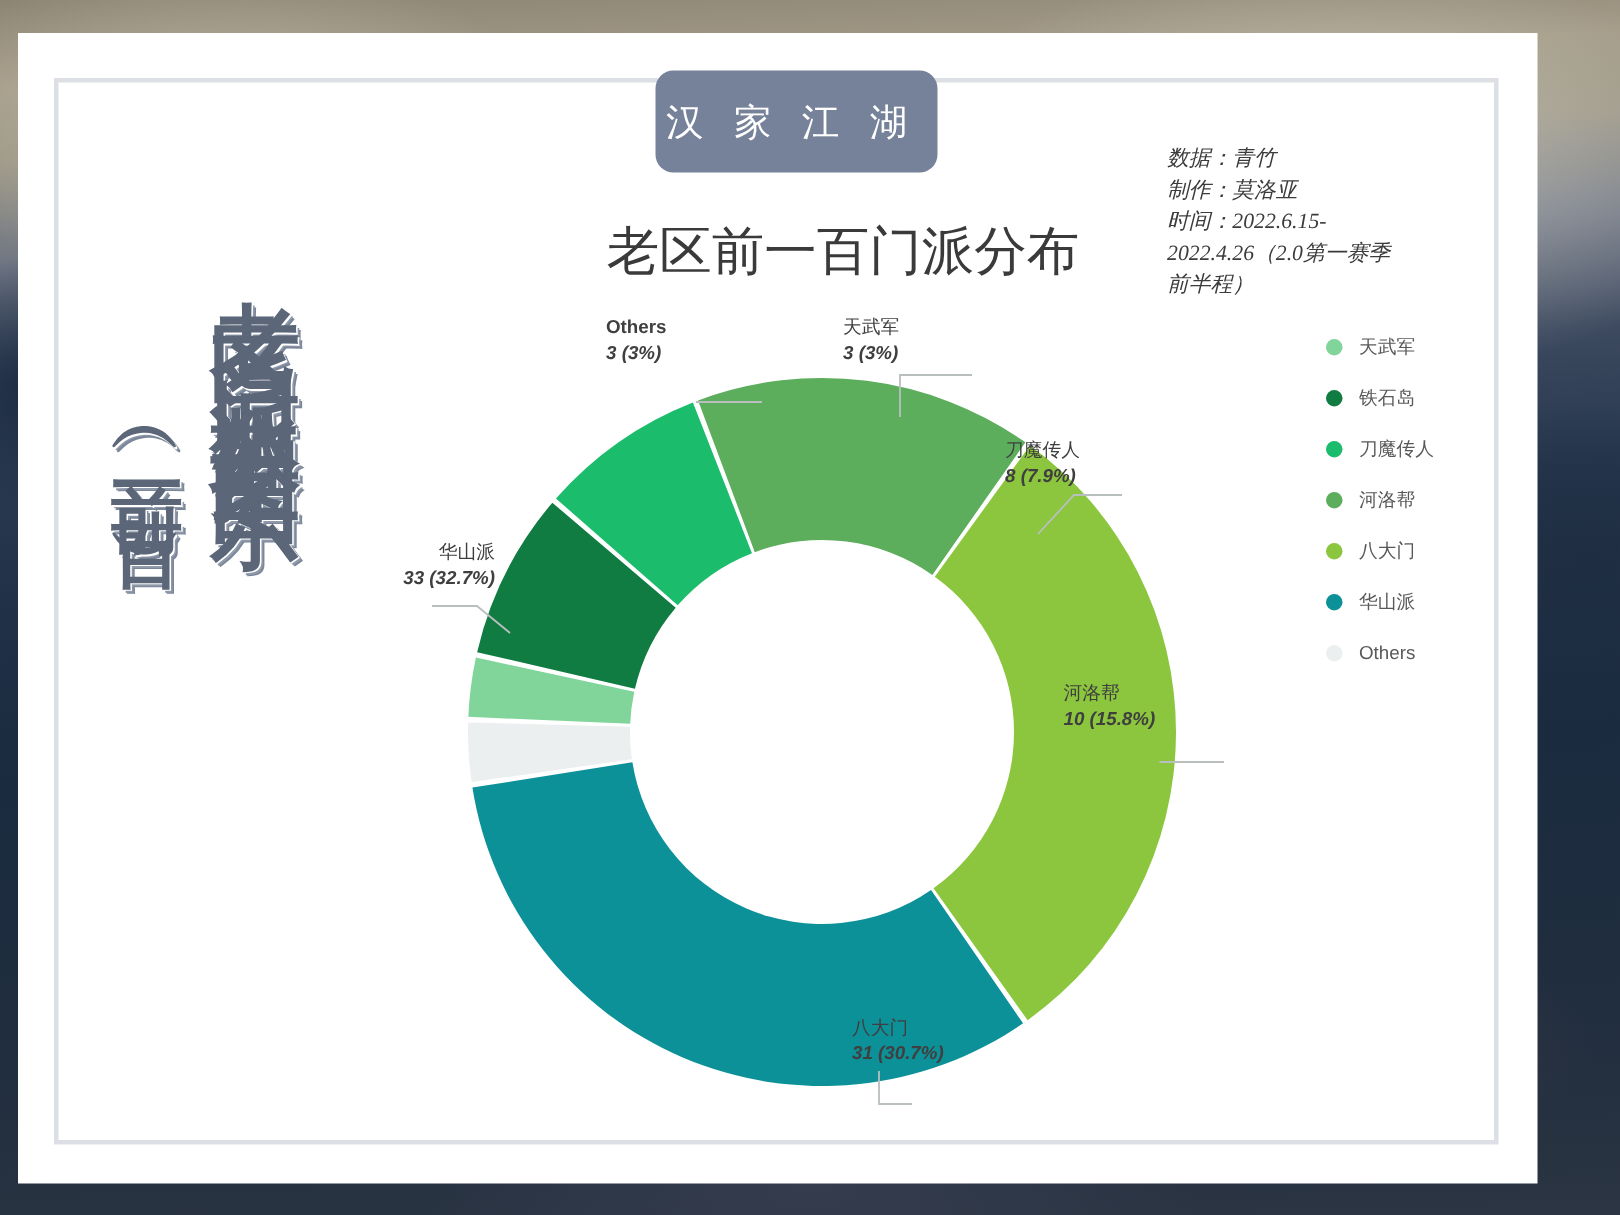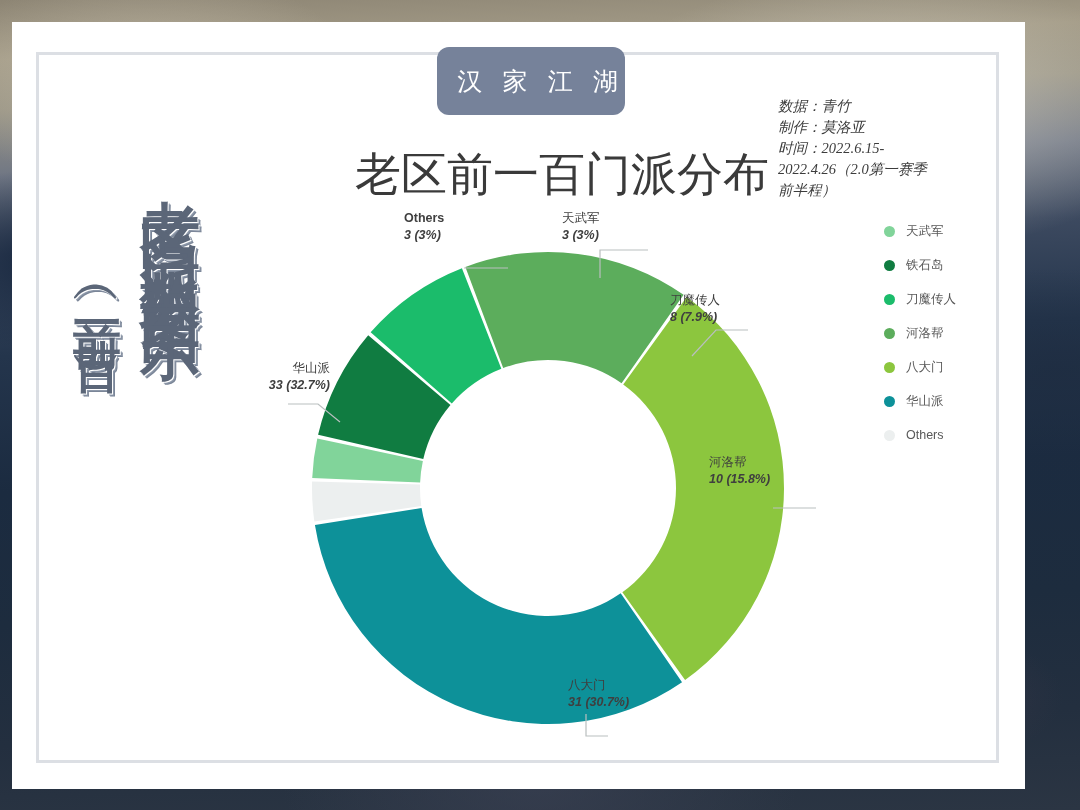--- a/index.html
+++ b/index.html
@@ -45,21 +45,21 @@
     left: 24px; top: 30px; right: 26px; bottom: 26px;
     border: 3px solid #dcdfe4;
     background: #ffffff;
   }
   
   #banner {
     position: absolute;
     left: 425px; top: 25px; width: 188px; height: 68px;
     background: #76829a;
     border-radius: 12px;
-    display: flex; align-items: center; justify-content: flex-end;
+    display: flex; align-items: center; justify-content: flex-start;
     z-index: 6;
   }
   #banner .banner-text {
     color: #ffffff;
     font-family: "Liberation Serif", "DejaVu Serif", serif;
     font-size: 25px;
     letter-spacing: 7px;
     text-indent: 7px;
     white-space: nowrap;
   }
@@ -94,21 +94,21 @@
     font-size: 14.5px;
     line-height: 1.45;
     color: #3c3c3c;
     z-index: 5;
   }
   
   #chart-title {
     position: absolute;
     left: 300px; top: 122px; width: 500px;
     text-align: center;
-    font-size: 46px;
+    font-size: 35px;
     color: #3a3a3a;
     font-family: "DejaVu Sans", "Liberation Sans", sans-serif;
     z-index: 4;
   }
   #donut-area {
     position: absolute;
     left: 256px; top: 186px; width: 560px; height: 560px;
     z-index: 3;
   }
   #donut-area svg { width: 100%; height: 100%; display: block; overflow: visible; }

